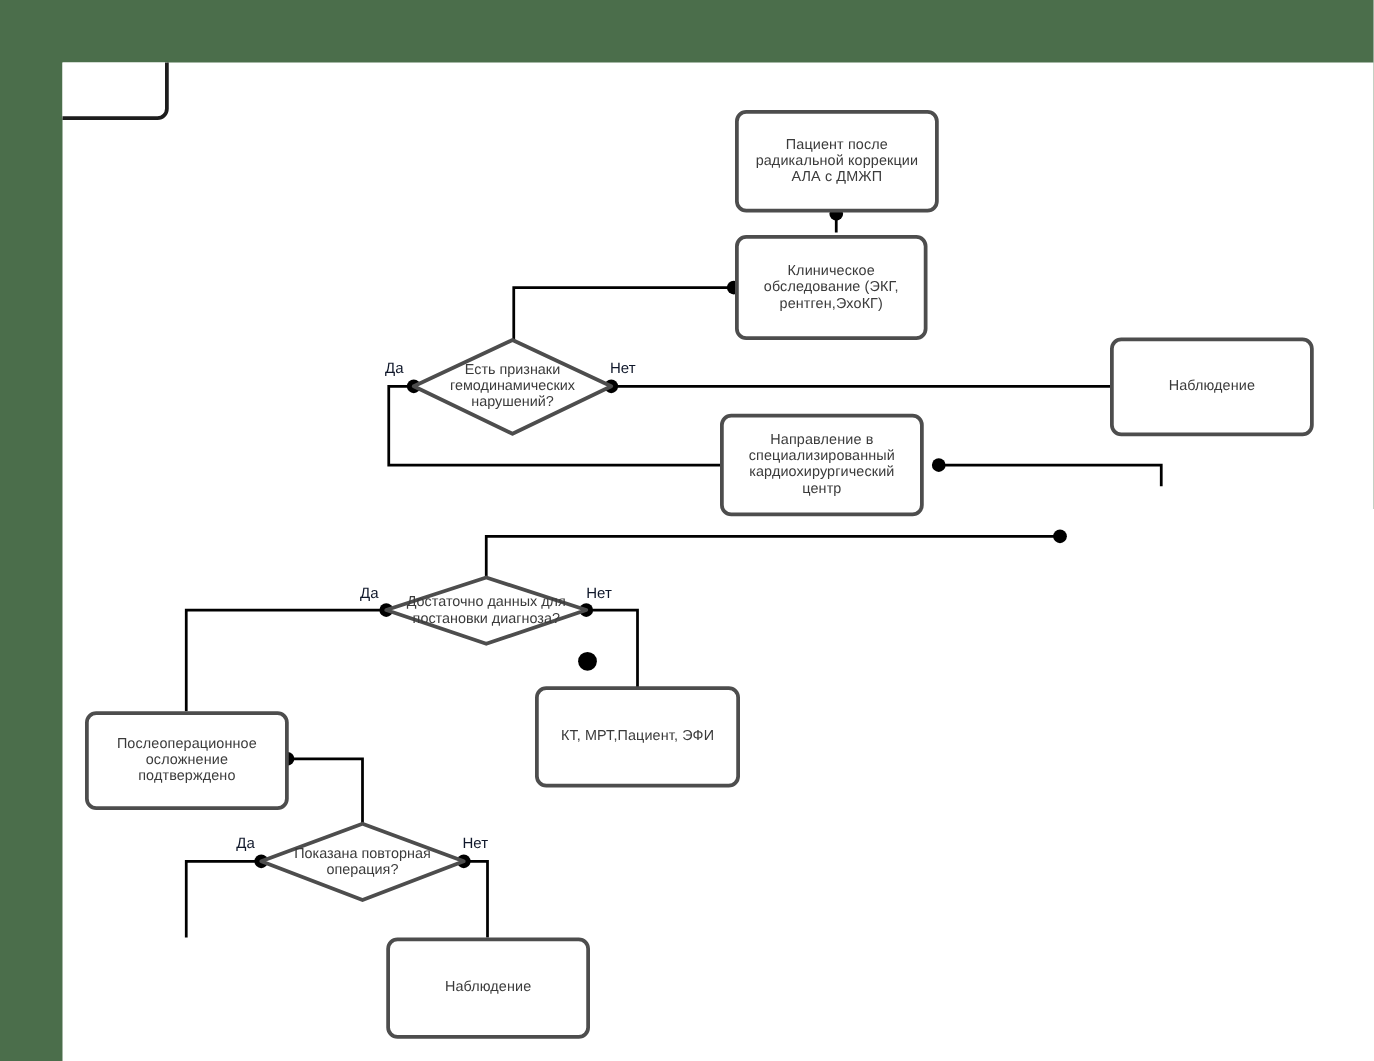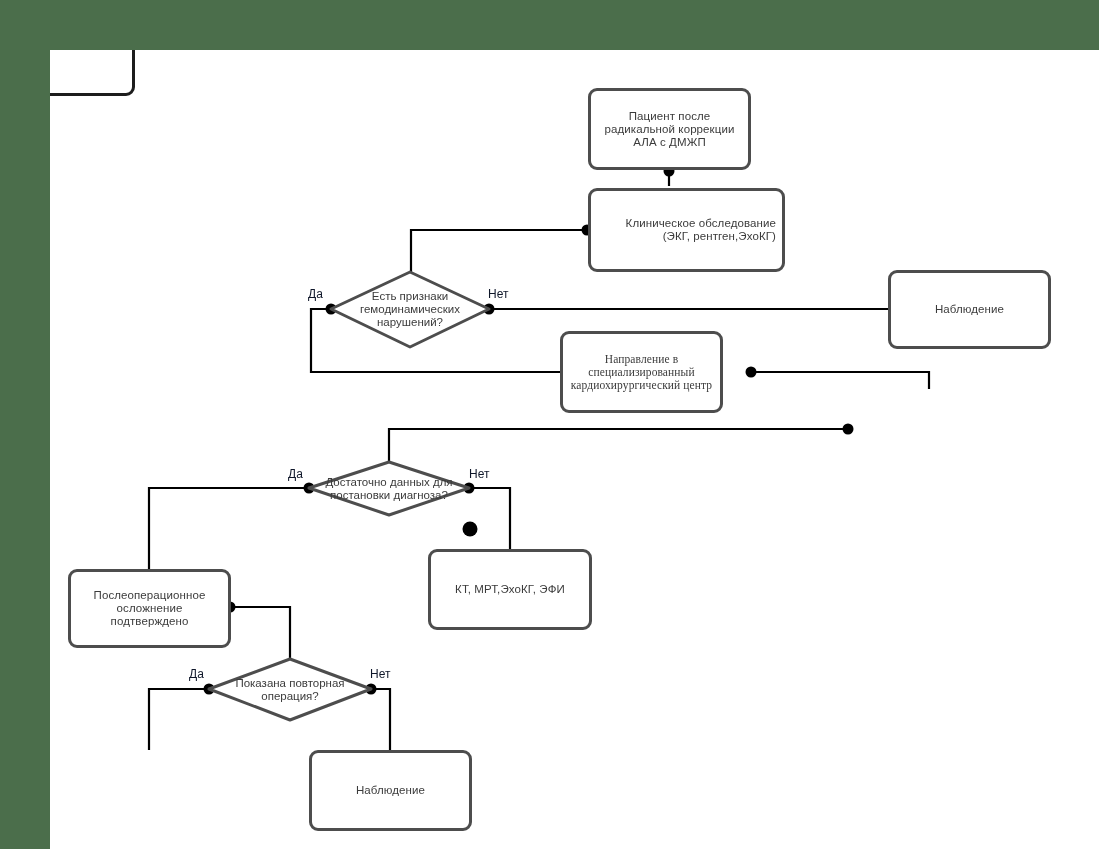--- a/index.html
+++ b/index.html
@@ -145,28 +145,28 @@
         <path class="lineseg" d="M371,689 L390,689 L390,750"></path>
         <circle class="dot" cx="371" cy="689" r="5.5"></circle>
 
         <polygon class="dmd" points="410,272 489,309 410,347 331,309"></polygon>
         <polygon class="dmd" points="389,462 469,488 389,515 309,488"></polygon>
         <polygon class="dmd" points="290,659 371,689 290,720 209,689"></polygon>
       </svg>
 
       <div class="node" style="left:588px; top:88px; width:163px; height:82px;">Пациент после радикальной коррекции АЛА с ДМЖП</div>
 
-      <div class="node" style="left:588px; top:188px; width:197px; height:84px;text-align:right;">Клиническое обследование (ЭКГ, рентген,ЭхоКГ)</div>
+      <div class="node" style="left:588px; top:188px; width:154px; height:84px;">Клиническое обследование (ЭКГ, рентген,ЭхоКГ)</div>
 
       <div class="node" style="left:888px; top:270px; width:163px; height:79px;">Наблюдение</div>
 
-      <div class="node" style="left:560px; top:331px; width:163px; height:82px;font-family:Liberation Serif, serif;">Направление в специализированный кардиохирургический центр</div>
+      <div class="node" style="left:576px; top:331px; width:163px; height:82px;">Направление в специализированный кардиохирургический центр</div>
 
 
-      <div class="node" style="left:428px; top:549px; width:164px; height:81px;">КТ, МРТ,ЭхоКГ, ЭФИ</div>
+      <div class="node" style="left:428px; top:549px; width:164px; height:81px;">КТ, МРТ,Пациент, ЭФИ</div>
 
       <div class="node" style="left:68px; top:569px; width:163px; height:79px;">Послеоперационное осложнение подтверждено</div>
 
 
       <div class="node" style="left:309px; top:750px; width:163px; height:81px;">Наблюдение</div>
 
       <div class="diamond-wrap" style="left:331px; top:272px; width:158px; height:75px;">
         <div class="diamond-label">Есть признаки гемодинамических нарушений?</div>
       </div>
 

